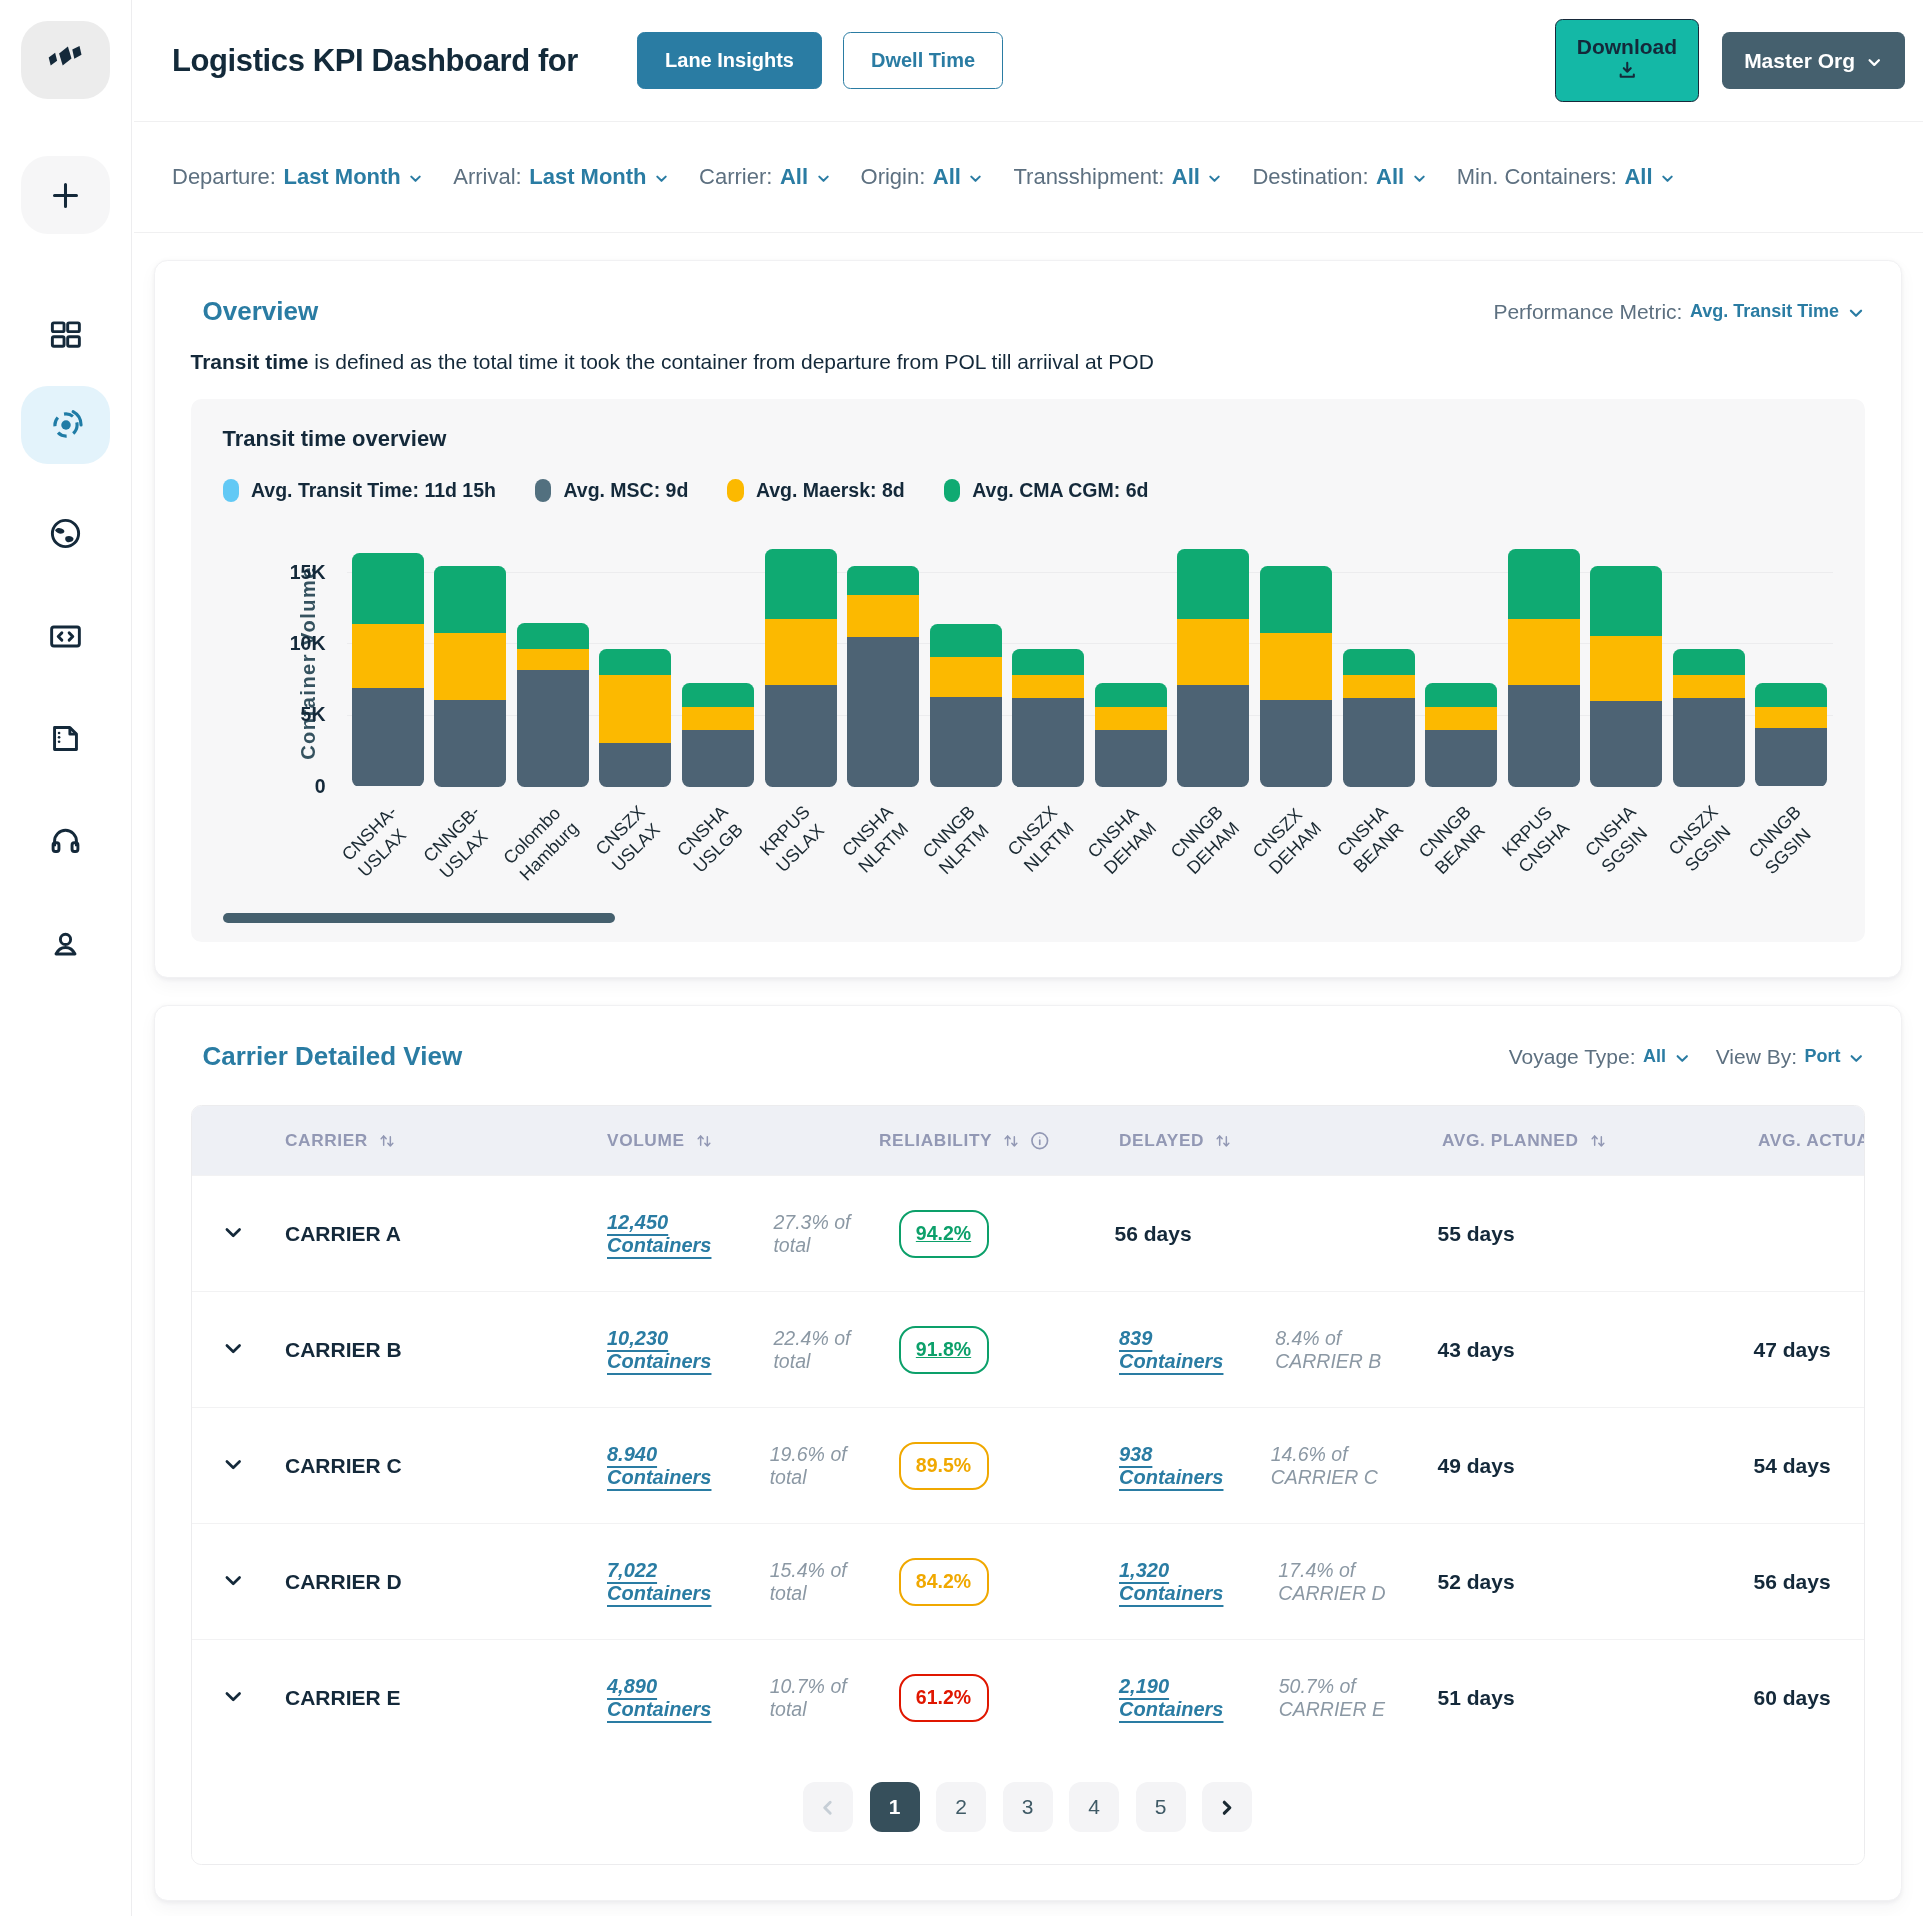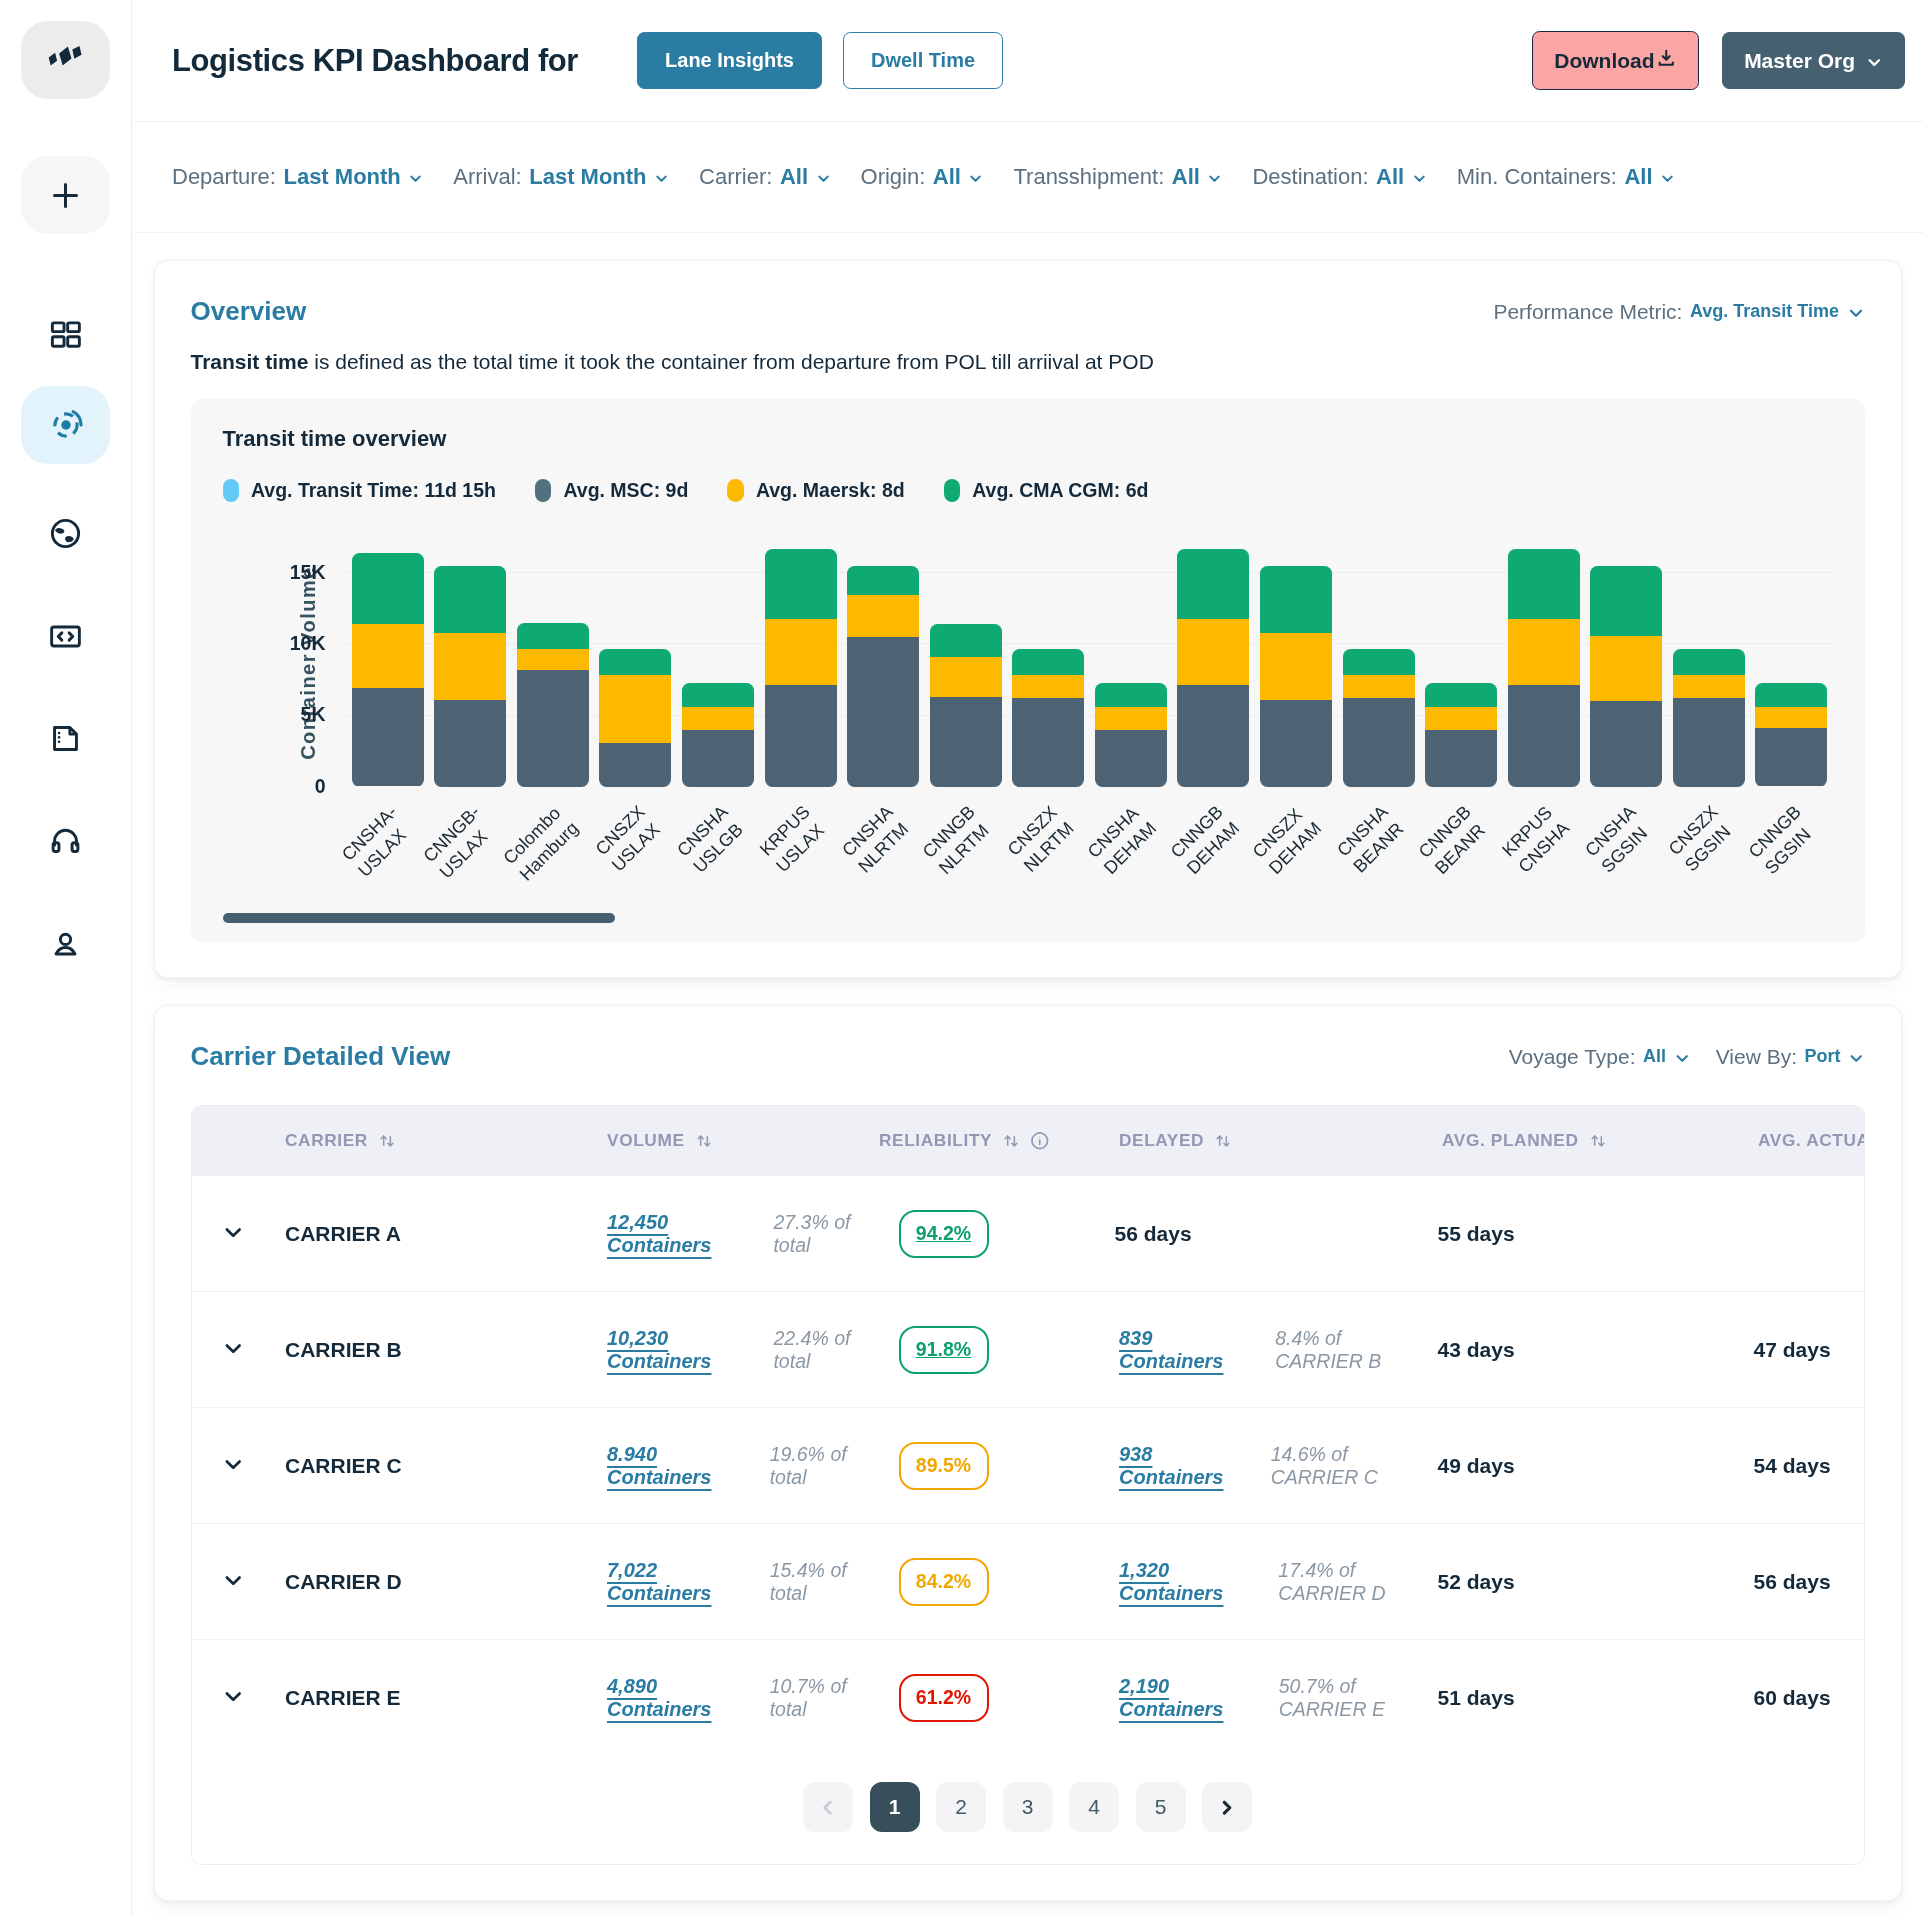--- a/index.html
+++ b/index.html
@@ -22,39 +22,39 @@
   .topbar { display:flex; align-items:center; height:122px; padding:0 19.5px 0 38px;
     border-bottom:1.5px solid #f0f0f1; }
   .page-title { font-size:31px; font-weight:bold; letter-spacing:-0.4px; color:#132a3a; }
   .tabs { display:flex; gap:21px; margin-left:59px; }
   .tab-btn { font-size:20px; font-weight:bold; padding:16px 27px; border-radius:7.5px;
     border:1.9px solid #2a7ca3; background:#fff; color:#2a7ca3; cursor:pointer;
     font-family:inherit; }
   .tab-btn.active { background:#2a7ca3; color:#fff; }
   .topbar-right { margin-left:auto; display:flex; gap:22.5px; align-items:center; }
   .dl-btn { display:flex; align-items:center; font-size:21px; font-weight:bold;
-    color:#14293a; background:#fca5a5; border:1.9px solid #17293a; border-radius:7.5px;
-    padding:15px 21px; cursor:pointer; font-family:inherit; }
+    color:#14293a; background:#14b8a6; border:1.9px solid #17293a; border-radius:7.5px;
+    padding:15px 21px; cursor:pointer; font-family:inherit;flex-direction:column; }
   .org-btn { display:flex; align-items:center; gap:10.5px; font-size:21px; font-weight:bold;
     color:#fff; background:#45606e; border:none; border-radius:7.5px; padding:16.5px 22.5px;
     cursor:pointer; font-family:inherit; }
 
   
   .filterbar { display:flex; align-items:center; gap:30px; height:111px;
     padding:0 30px 0 38px; border-bottom:1.5px solid #f0f0f1; }
   .filter-item { display:flex; align-items:center; gap:7.5px; cursor:pointer; white-space:nowrap; }
   .f-label { font-size:22px; color:#5d7080; font-weight:500; }
   .f-value { font-size:22px; color:#2a7ca3; font-weight:bold; }
   .chev { color:#2a7ca3; display:inline-flex; margin-top:3px; }
 
   
   .card { margin:27px 22.5px 0 19.5px; background:#fff; border:0.8px solid #f1f1f3;
     border-radius:13.5px; box-shadow:0 1.5px 4.5px rgba(16,24,40,.05), 0 7.5px 18px rgba(16,24,40,.04);
     padding:35px 36px; }
-  .card-head { display:flex; align-items:center; }
+  .card-head { display:flex; align-items:center;margin-left:12px; }
   .card-title { font-size:26px; font-weight:bold; color:#2a7ca3; }
   .head-right { margin-left:auto; display:flex; align-items:center; gap:7.5px; cursor:pointer; }
   .head-right .lbl { font-size:21px; color:#5d7080; font-weight:500; }
   .head-right .val { font-size:18px; color:#2a7ca3; font-weight:bold; }
   .definition { margin-top:22.5px; font-size:21px; color:#14293a; }
   .definition b { font-weight:bold; }
 
   
   .chart-panel { margin-top:25.6px; background:#f7f7f8; border-radius:10.5px; padding:27px 32px 19.5px; }
   .chart-title { font-size:22px; font-weight:bold; color:#14293a; }

